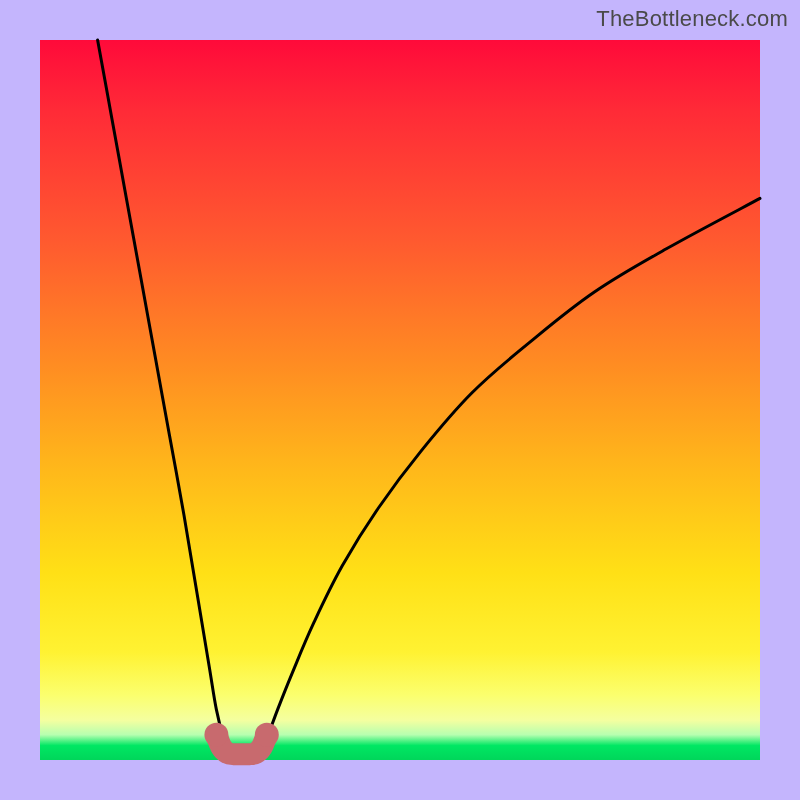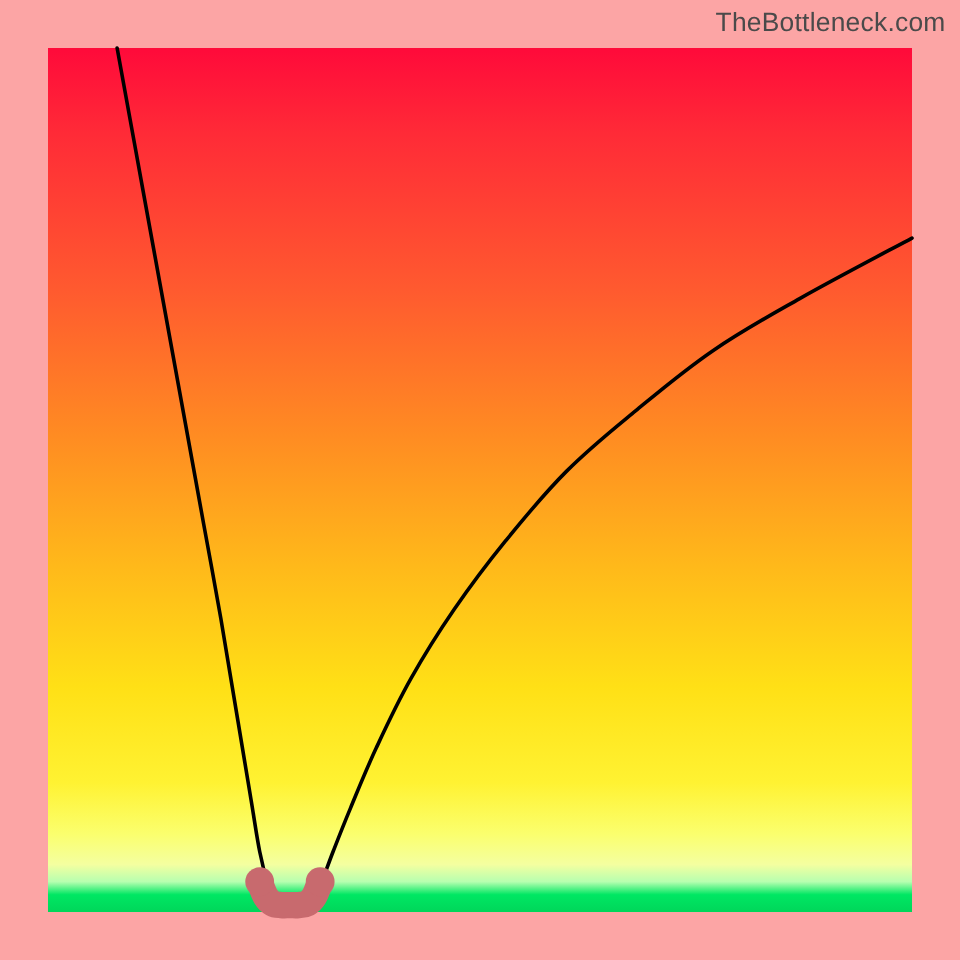--- a/index.html
+++ b/index.html
@@ -10,21 +10,21 @@
     background: #000;
     overflow: hidden;
     font-family: Arial, Helvetica, sans-serif;
   }
   .frame {
     position: absolute;
     left: 0;
     top: 0;
     width: 800px;
     height: 800px;
-    background: #fca5a5;
+    background: #c4b5fd;
   }
   .plot {
     position: absolute;
     left: 40px;
     top: 40px;
     width: 720px;
     height: 720px;
     
     background: linear-gradient(
       to bottom,

